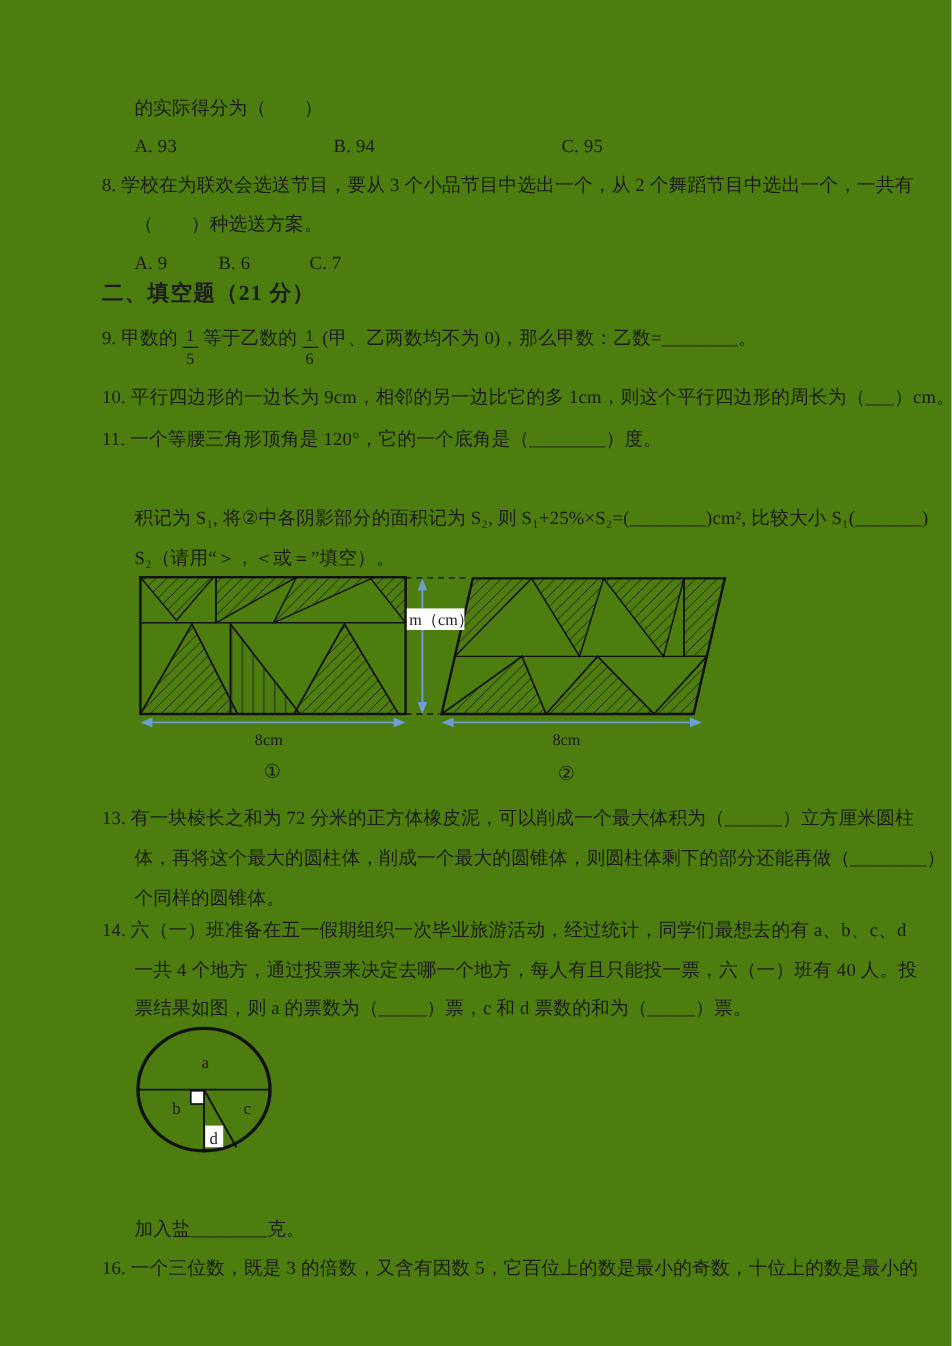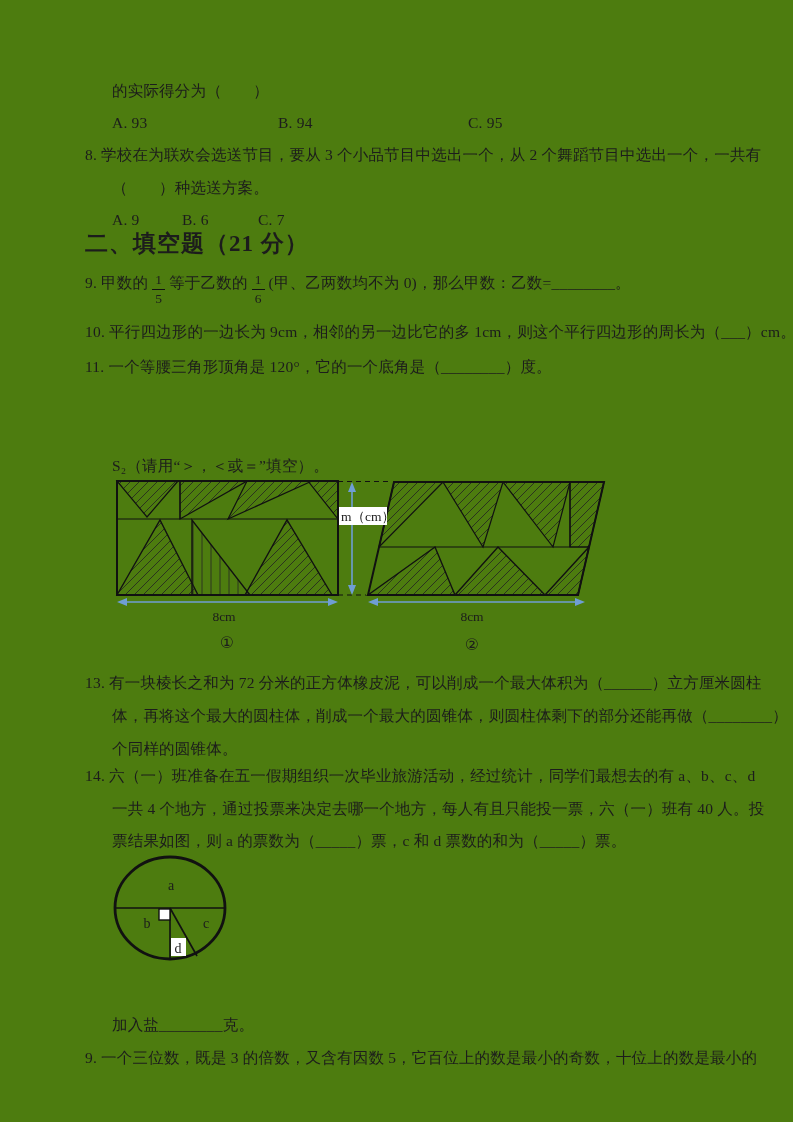--- a/index.html
+++ b/index.html
@@ -1,19 +1,19 @@
 <!DOCTYPE html>
 <html><head>
 <meta charset="utf-8">
 <style>
   html,body{margin:0;padding:0;background:#ffffff;}
   #page{position:relative;width:793px;height:1122px;background:#4d7c0f;overflow:hidden;
         font-family:"Liberation Serif","DejaVu Serif","DejaVu Sans",serif;color:#1c1c1c;}
   .ln{position:absolute;white-space:nowrap;font-size:15.5px;line-height:20px;letter-spacing:.2px;}
-  .sec{font-weight:bold;font-size:23px;letter-spacing:1px;}
+  .sec{font-weight:bold;font-size:18px;letter-spacing:1px;}
   .qline{display:flex;align-items:flex-start;height:38px;}
   .frac{display:inline-flex;flex-direction:column;align-items:center;line-height:1;
         font-size:13.5px;margin:0 4px;}
   .frac .n{padding:0 3px 2px;border-bottom:1.3px solid #111;}
   .frac .d{padding-top:2px;}
   svg text{font-family:"Liberation Serif","DejaVu Serif","DejaVu Sans",serif;fill:#1c1c1c;}
 </style>
 </head>
 <body>
 
@@ -42,20 +42,21 @@
     <span class="frac">
         <span class="n">1</span>
         <span class="d">6</span>
       </span>
     <span>(甲、乙两数均不为 0)，那么甲数：乙数=________。</span>
   </div>
 
   <div class="ln" style="left:85px;top:322px">10. 平行四边形的一边长为 9cm，相邻的另一边比它的多 1cm，则这个平行四边形的周长为（___）cm。</div>
   <div class="ln" style="left:85px;top:357px">11. 一个等腰三角形顶角是 120°，它的一个底角是（________）度。</div>
 
+  <div class="ln" style="left:112px;top:423px">积记为 S₁, 将②中各阴影部分的面积记为 S₂, 则 S₁+25%×S₂=(________)cm², 比较大小 S₁(_______)</div>
   <div class="ln" style="left:112px;top:456px">S₂（请用“＞，＜或＝”填空）。</div>
 
   <svg style="position:absolute;left:100px;top:470px" width="520" height="190" viewBox="100 470 520 190">
     <defs>
       <pattern id="h1" patternUnits="userSpaceOnUse" width="9" height="9">
         <path d="M0,9 L9,0" stroke="#222" stroke-width="0.8"></path>
       </pattern>
       <pattern id="v1" patternUnits="userSpaceOnUse" width="9" height="9">
         <path d="M4,0 L4,9" stroke="#222" stroke-width="0.8"></path>
       </pattern>
@@ -127,15 +128,15 @@
     <line x1="170" y1="908" x2="197" y2="956" stroke="#111" stroke-width="1.6"></line>
     <rect x="159" y="909" width="11" height="11" fill="#fff" stroke="#111" stroke-width="1.4"></rect>
     <rect x="171" y="938" width="15" height="18" fill="#fff" stroke="none"></rect>
     <text x="171" y="890" font-size="14" text-anchor="middle">a</text>
     <text x="147" y="928" font-size="14" text-anchor="middle">b</text>
     <text x="206" y="928" font-size="14" text-anchor="middle">c</text>
     <text x="178" y="953" font-size="14" text-anchor="middle">d</text>
   </svg>
 
   <div class="ln" style="left:112px;top:1015px">加入盐________克。</div>
-  <div class="ln" style="left:85px;top:1048px">9. 一个三位数，既是 3 的倍数，又含有因数 5，它百位上的数是最小的奇数，十位上的数是最小的</div>
+  <div class="ln" style="left:85px;top:1048px">16. 一个三位数，既是 3 的倍数，又含有因数 5，它百位上的数是最小的奇数，十位上的数是最小的</div>
 
 </div>
 
 </body></html>

